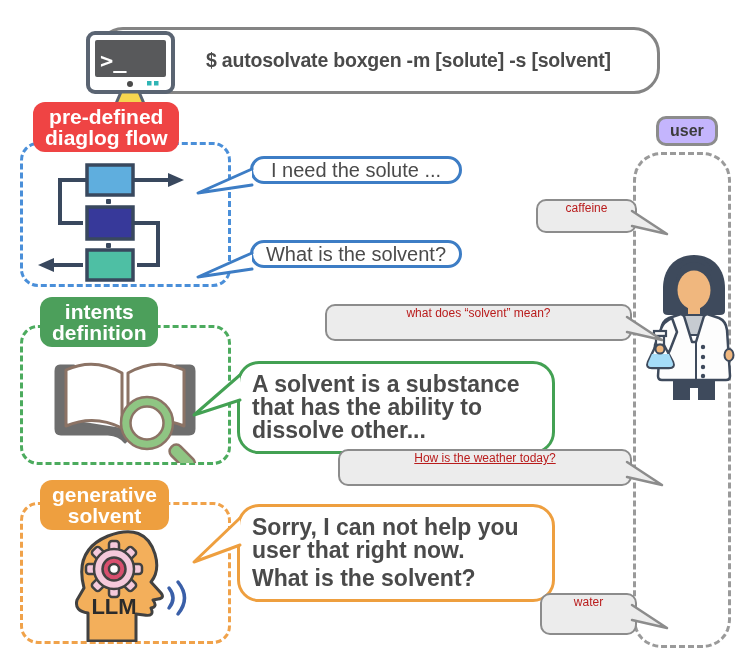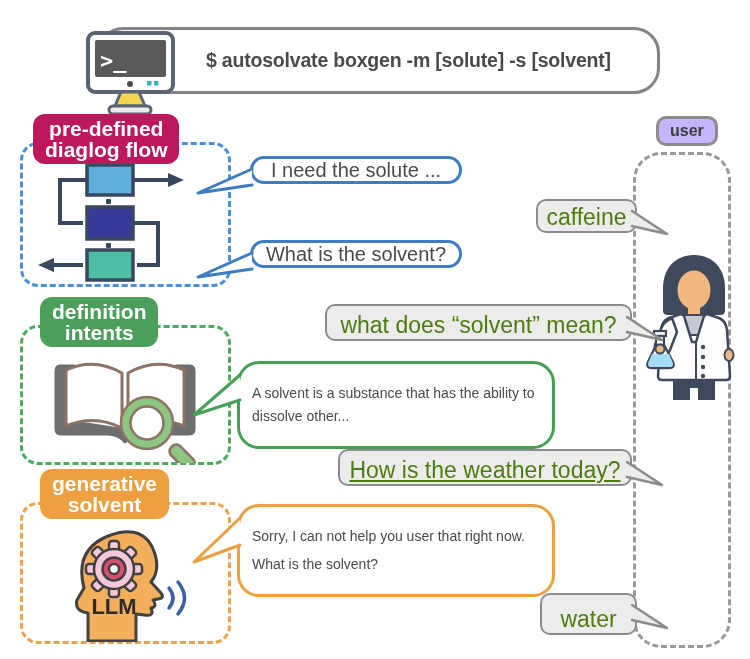--- a/index.html
+++ b/index.html
@@ -11,32 +11,32 @@
            background:#fff;box-sizing:border-box;display:flex;align-items:center;}
   .cmd-text{padding-left:106px;font-weight:bold;font-size:19.5px;color:#4a4a4a;white-space:nowrap;letter-spacing:-0.2px;}
   
   .stage-box{width:211px;border-radius:18px;box-sizing:border-box;background:#fff;}
   .stage-box.blue{left:20px;top:142px;height:145px;border:3px dashed #4a8fd9;}
   .stage-box.green{left:20px;top:325px;height:140px;border:3px dashed #4cab5e;}
   .stage-box.orange{left:20px;top:502px;height:142px;border:3px dashed #f0a24a;}
   .stage-label{padding:4px 12px;border-radius:12px;color:#fff;font-weight:bold;font-size:21px;
                line-height:21px;text-align:center;z-index:5;}
   .stage-label span{display:block;}
-  .stage-label.blue{left:33px;top:114px;background:#be185d;}
+  .stage-label.blue{left:33px;top:102px;background:#ef4444;}
   .stage-label.green{left:40px;top:297px;background:#4c9f5b;}
-  .stage-label.orange{left:40px;top:469px;background:#ee9f3f;}
+  .stage-label.orange{left:40px;top:480px;background:#ee9f3f;}
   
   .bubble-bot{background:#fff;box-sizing:border-box;color:#4a4a4a;z-index:4;}
   .bb-blue{border:3px solid #3d7dc5;border-radius:17px;width:212px;height:28px;
            display:flex;align-items:center;justify-content:center;font-size:20px;white-space:nowrap;}
-  .bb-big{border-radius:22px;width:318px;font-size:14px;line-height:23px;padding:18px 12px;}
+  .bb-big{border-radius:22px;width:318px;font-size:23px;line-height:23px;padding:9px 12px;font-weight:bold;}
   .tail{z-index:6;}
   
   .bubble-user{background:#ececec;border:2.5px solid #8c8c8c;border-radius:10px;box-sizing:border-box;
-               display:flex;align-items:flex-end;justify-content:center;font-size:23px;color:#4d7c0f;
+               display:flex;align-items:flex-start;justify-content:center;font-size:12px;color:#b91c1c;
                white-space:nowrap;z-index:4;}
   
   .user-lane{left:633px;top:152px;width:98px;height:496px;border:3px dashed #9a9a9a;border-radius:28px;
              box-sizing:border-box;background:#fff;z-index:1;}
   .user-label{left:656px;top:116px;padding:3px 11px;background:#c4b5fd;border:3px solid #8c8c8c;
               border-radius:10px;font-weight:bold;font-size:16px;color:#3c3c3c;z-index:5;}
 </style>
 </head>
 <body>
 
@@ -72,22 +72,22 @@
     <polygon points="24,98 8,105 24,112" fill="#39485e"></polygon>
     <rect x="76" y="39" width="5" height="5" rx="1" fill="#39485e"></rect>
     <rect x="76" y="83" width="5" height="5" rx="1" fill="#39485e"></rect>
     <rect x="57" y="5" width="46" height="30" fill="#5faede" stroke="#39485e" stroke-width="3.5"></rect>
     <rect x="57" y="47" width="46" height="32" fill="#37399a" stroke="#39485e" stroke-width="3.5"></rect>
     <rect x="57" y="90" width="46" height="30" fill="#4ebfa4" stroke="#39485e" stroke-width="3.5"></rect>
   </svg>
 
   <div class="abs stage-box green"></div>
   <div class="abs stage-label green">
+    <span>intents</span>
     <span>definition</span>
-    <span>intents</span>
   </div>
   <svg class="abs" style="left:52px;top:350px;z-index:3;" width="148" height="113" viewBox="0 0 148 113">
     <path d="M8,16 Q4,16 4,21 L4,79 Q4,84 9,84 L56,84 Q68,85 73,92 Q78,85 90,84 L137,84 Q142,84 142,79 L142,21 Q142,16 138,16 L124,16 L124,72 L73,80 L22,72 L22,16 Z" fill="#6e6e6e" stroke="#6e6e6e" stroke-width="3" stroke-linejoin="round"></path>
     <path d="M14,20 Q42,7 70,23 L70,78 Q42,64 14,76 Z" fill="#ffffff" stroke="#8c7365" stroke-width="3" stroke-linejoin="round"></path>
     <path d="M132,20 Q104,7 76,23 L76,78 Q104,64 132,76 Z" fill="#ffffff" stroke="#8c7365" stroke-width="3" stroke-linejoin="round"></path>
     <g transform="translate(114,91) rotate(45)">
       <rect x="8" y="-6.5" width="30" height="13" rx="6" fill="#8fc583" stroke="#8c7365" stroke-width="2.5"></rect>
     </g>
     <circle cx="95" cy="73" r="21" fill="#ffffff" stroke="#8fc583" stroke-width="9"></circle>
     <circle cx="95" cy="73" r="26" fill="none" stroke="#8c7365" stroke-width="2.5"></circle>

